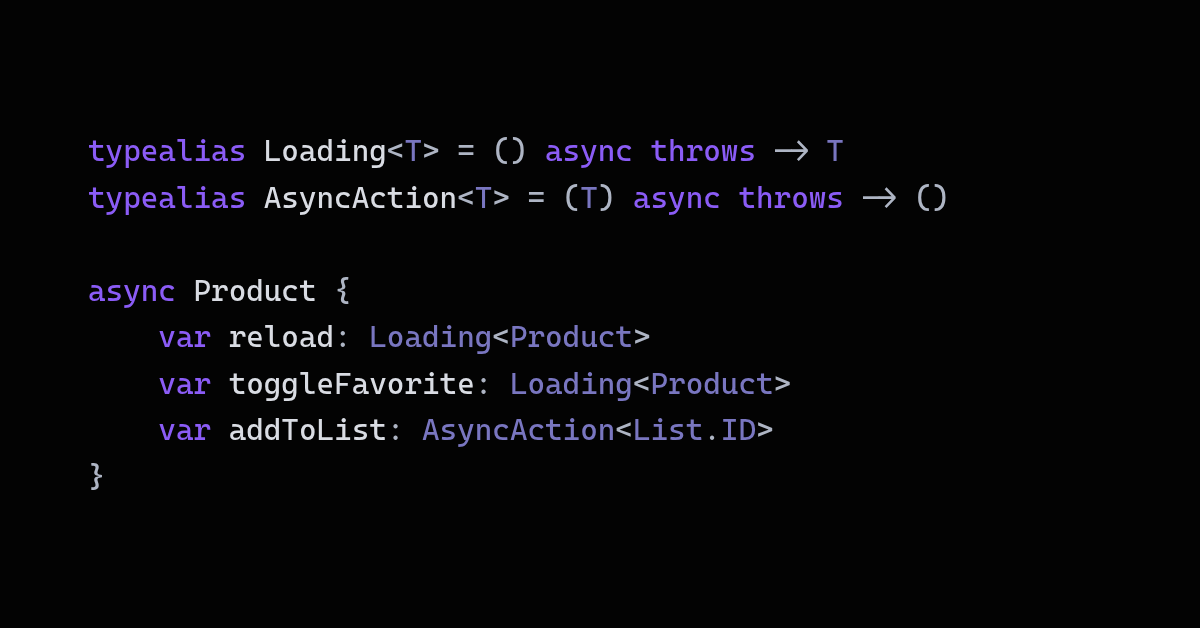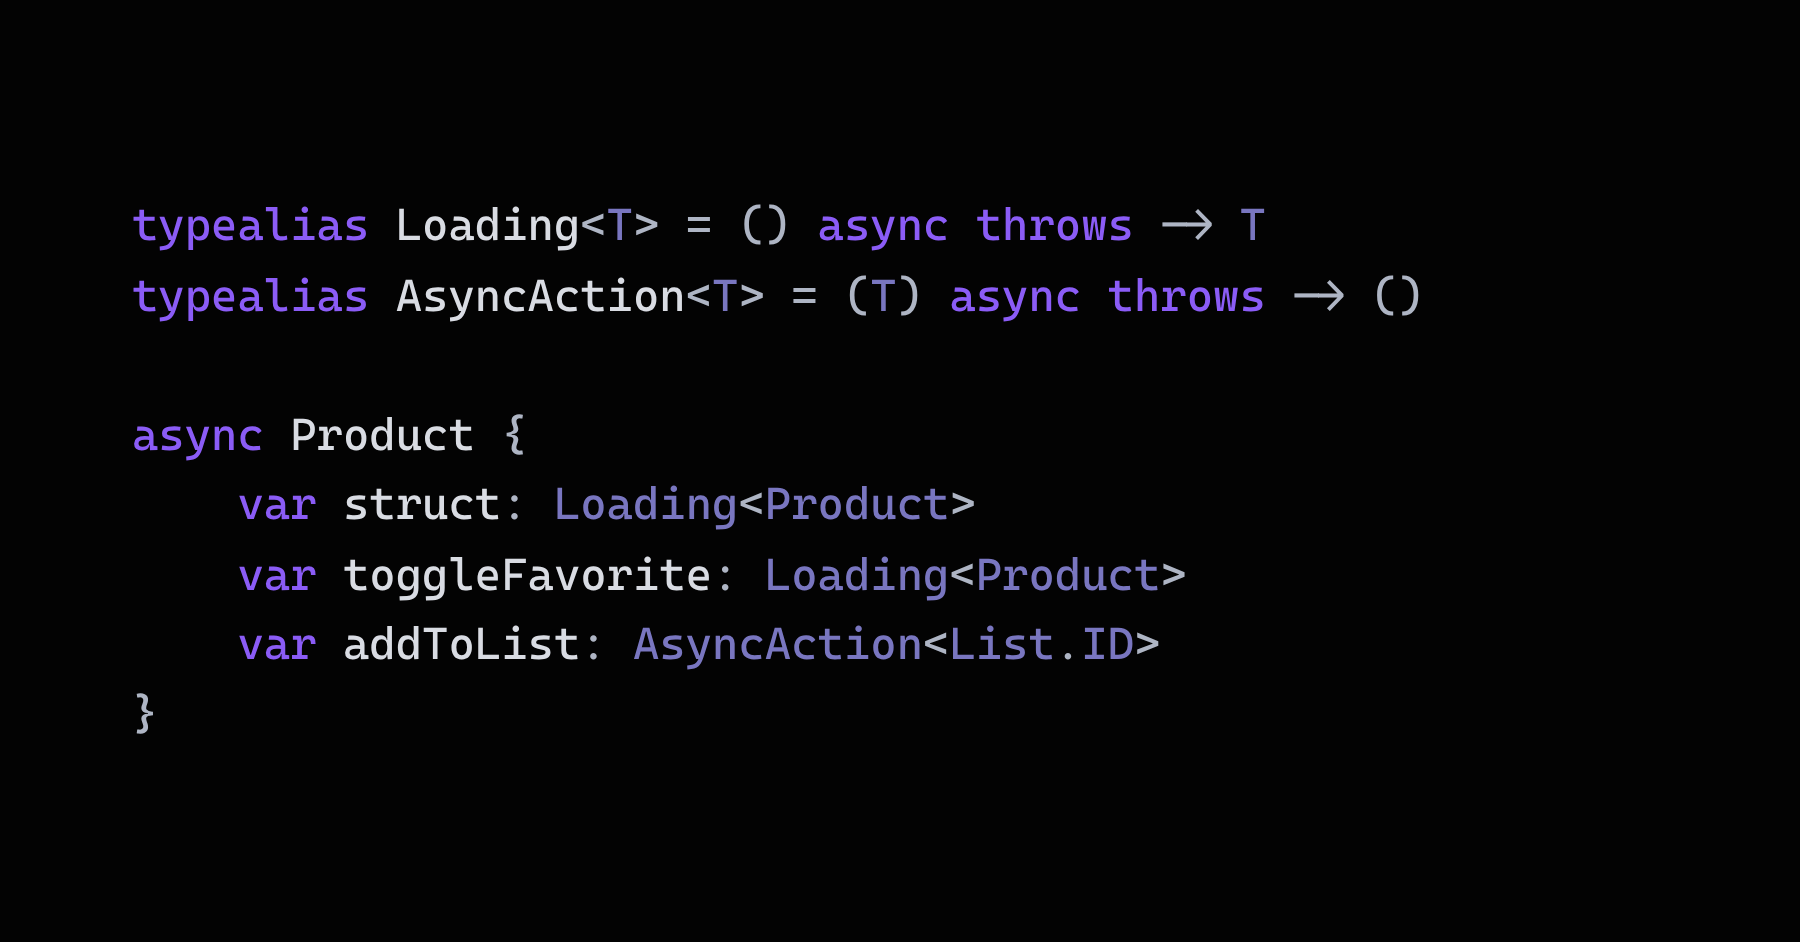--- a/index.html
+++ b/index.html
@@ -28,16 +28,16 @@
     .punc { color: #aeb5c4; }     
     .op { color: #aeb5c4; }       
   </style>
 </head>
 <body>
 
 <pre id="code"><span class="kw">typealias</span><span class="id"> </span><span class="id">Loading</span><span class="punc">&lt;</span><span class="type">T</span><span class="punc">&gt;</span><span class="id"> </span><span class="op">=</span><span class="punc"> () </span><span class="kw">async</span><span class="id"> </span><span class="kw">throws</span><span class="id"> </span><span class="op">-&gt;</span><span class="id"> </span><span class="type">T</span>
 <span class="kw">typealias</span><span class="id"> </span><span class="id">AsyncAction</span><span class="punc">&lt;</span><span class="type">T</span><span class="punc">&gt;</span><span class="id"> </span><span class="op">=</span><span class="punc"> (</span><span class="type">T</span><span class="punc">) </span><span class="kw">async</span><span class="id"> </span><span class="kw">throws</span><span class="id"> </span><span class="op">-&gt;</span><span class="punc"> ()</span>
 <span class="id"></span>
 <span class="kw">async</span><span class="id"> </span><span class="id">Product</span><span class="punc"> {</span>
-<span class="id">    </span><span class="kw">var</span><span class="id"> </span><span class="id">struct</span><span class="punc">: </span><span class="type">Loading</span><span class="punc">&lt;</span><span class="type">Product</span><span class="punc">&gt;</span>
+<span class="id">    </span><span class="kw">var</span><span class="id"> </span><span class="id">reload</span><span class="punc">: </span><span class="type">Loading</span><span class="punc">&lt;</span><span class="type">Product</span><span class="punc">&gt;</span>
 <span class="id">    </span><span class="kw">var</span><span class="id"> </span><span class="id">toggleFavorite</span><span class="punc">: </span><span class="type">Loading</span><span class="punc">&lt;</span><span class="type">Product</span><span class="punc">&gt;</span>
 <span class="id">    </span><span class="kw">var</span><span class="id"> </span><span class="id">addToList</span><span class="punc">: </span><span class="type">AsyncAction</span><span class="punc">&lt;</span><span class="type">List</span><span class="punc">.</span><span class="type">ID</span><span class="punc">&gt;</span>
 <span class="punc">}</span></pre>
 
 </body></html>

